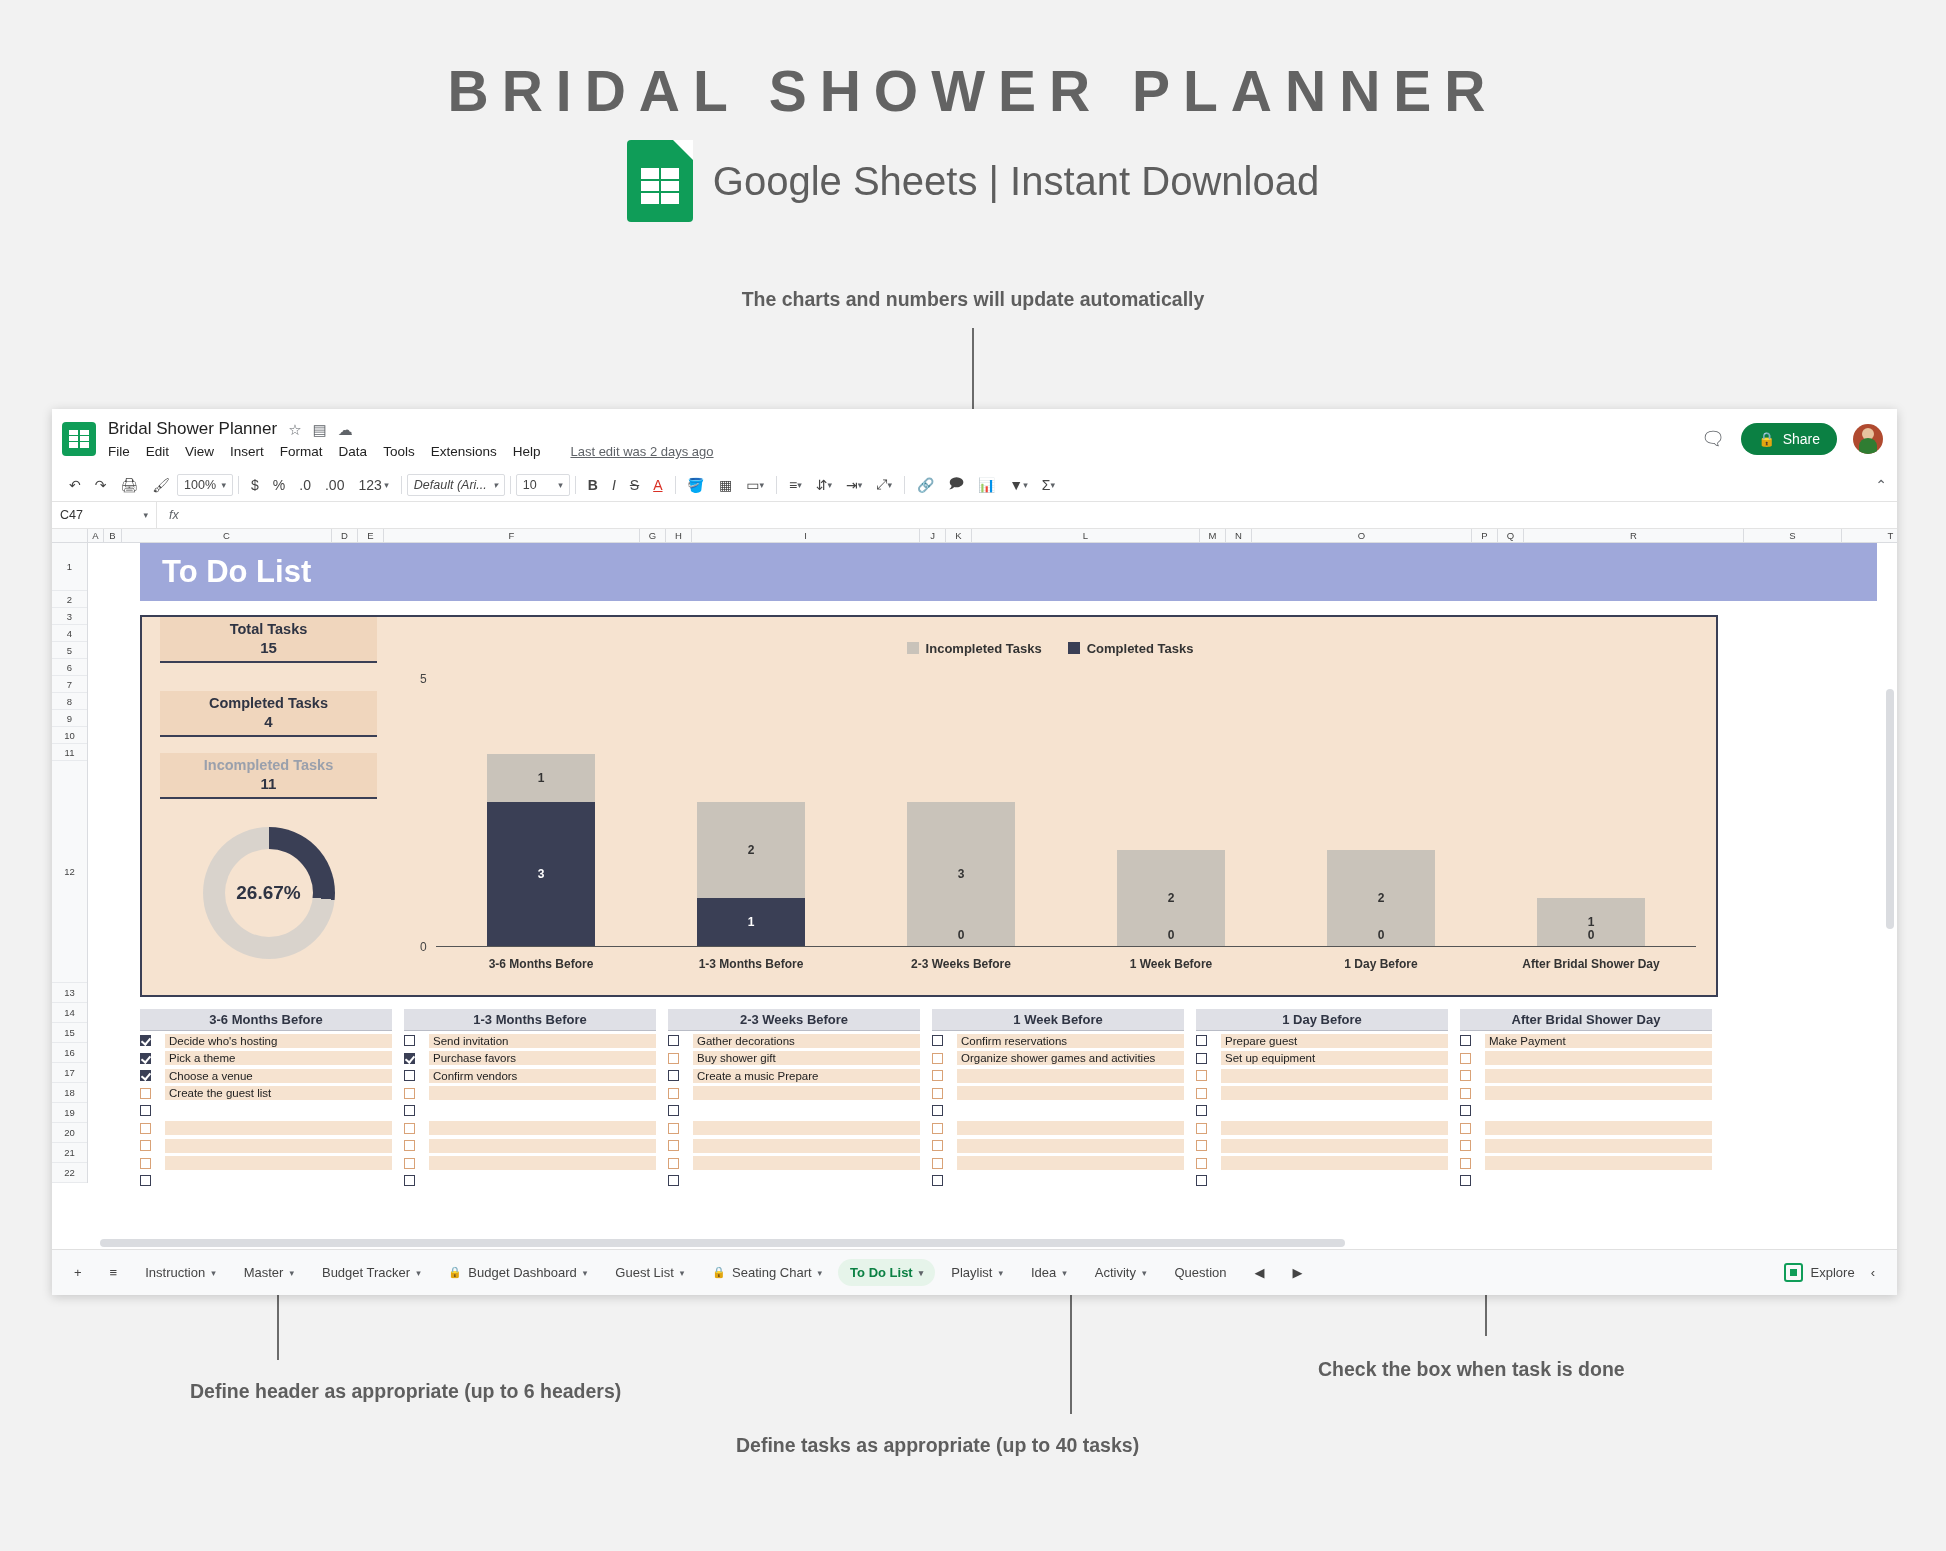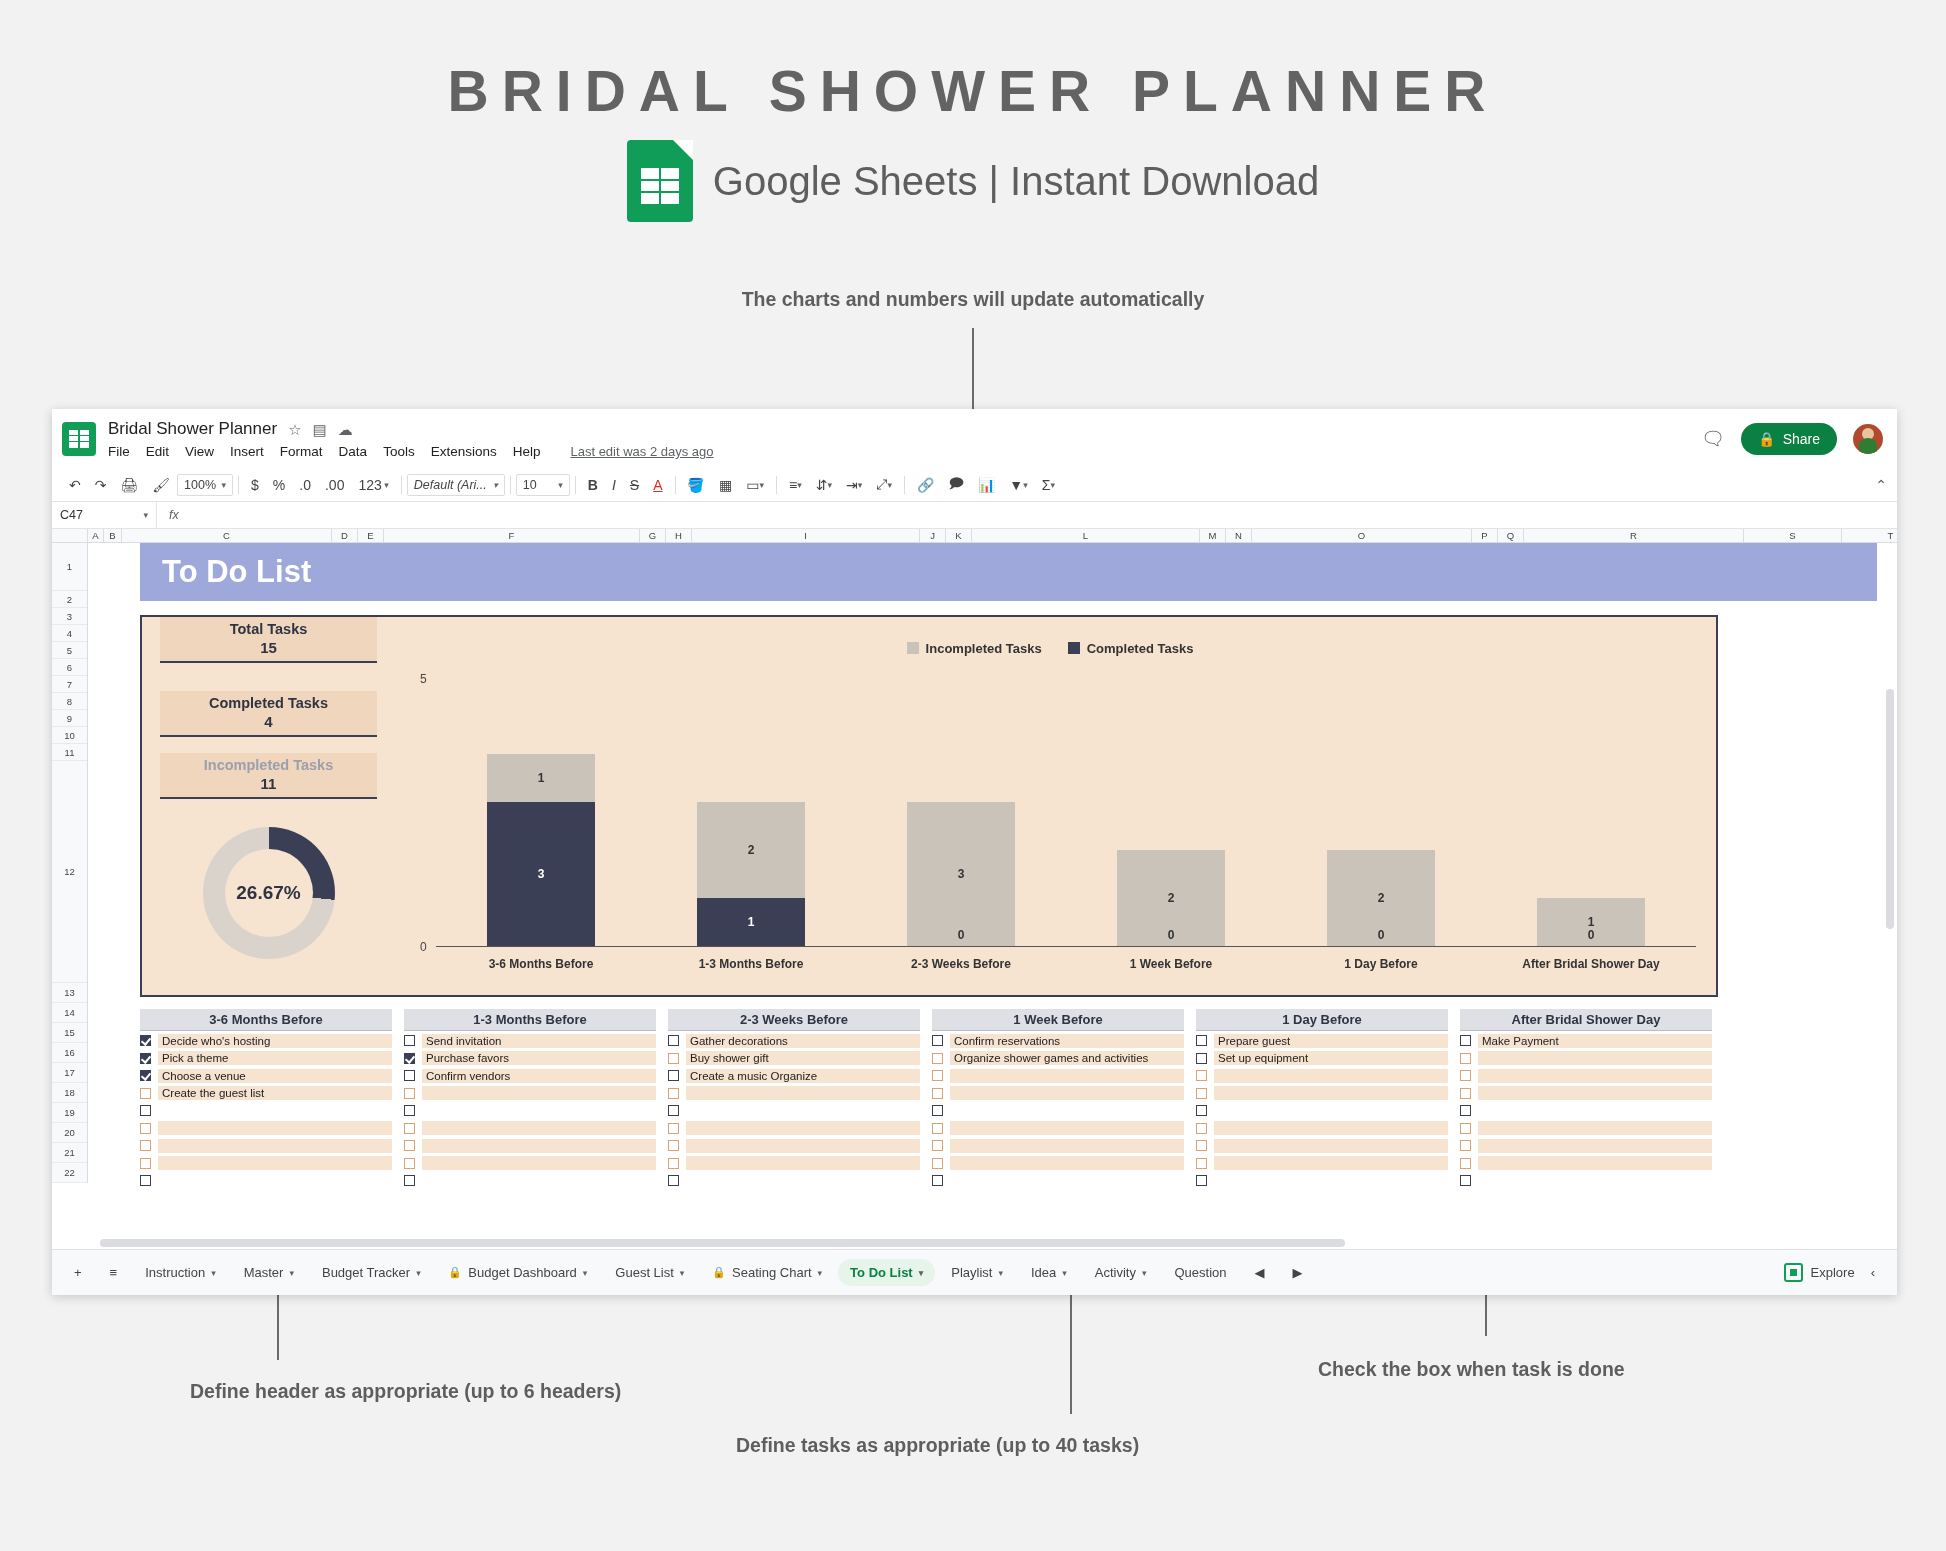--- a/index.html
+++ b/index.html
@@ -156,21 +156,21 @@
   .seg.inc { background:#c9c3ba; color:#333; }
   .seg.comp { background:#3a3f55; color:#fff; }
   .zero-label { position:absolute; bottom:4px; width:100%; text-align:center; font-size:12px; font-weight:bold; color:#333;}
   .xlabels { position:absolute; left:36px; right:4px; bottom:18px; display:flex; }
   .xlabels div { flex:1; text-align:center; font-size:12px; font-weight:bold; color:#333;}
 
   
   .taskarea { position:absolute; left:52px; top:466px; right:8px; display:flex; gap:12px;}
   .tcol { width:252px; }
   .tcol-hdr { background:#dfe0e6; text-align:center; font-size:13px; font-weight:bold; color:#2f3443; padding:3px 0; border-bottom:1px solid #b9bcc6;}
-  .trow { display:flex; align-items:center; gap:7px; height:16px; margin-top:1.5px;}
+  .trow { display:flex; align-items:center; gap:14px; height:16px; margin-top:1.5px;}
   .cbx { width:11px;height:11px;border:1.5px solid #3a3f55; background:#fff; flex:0 0 auto; position:relative;}
   .cbx.checked { background:#3a3f55; }
   .cbx.checked::after{ content:""; position:absolute; left:2px; top:0px; width:4px;height:7px;border:solid #fff;border-width:0 2px 2px 0; transform:rotate(40deg);}
   .cbx.peach { border-color:#d9a277; }
   .tfill { flex:1; height:14px; background:#f6e3d0; font-size:11.5px; color:#222; display:flex; align-items:center; padding-left:4px; }
   .tfill.blank { background:transparent; }
 
   
   .gs-bottom {
     position:absolute; left:0; right:0; bottom:0; height:46px;
@@ -553,21 +553,21 @@
               <div class="trow">
                   <span class="cbx"></span>
                   <span class="tfill">Gather decorations</span>
                 </div>
               <div class="trow">
                   <span class="cbx peach"></span>
                   <span class="tfill">Buy shower gift</span>
                 </div>
               <div class="trow">
                   <span class="cbx"></span>
-                  <span class="tfill">Create a music Organize</span>
+                  <span class="tfill">Create a music Prepare</span>
                 </div>
               <div class="trow">
                   <span class="cbx peach"></span>
                   <span class="tfill"></span>
                 </div>
               <div class="trow">
                   <span class="cbx"></span>
                   <span class="tfill blank"></span>
                 </div>
               <div class="trow">

